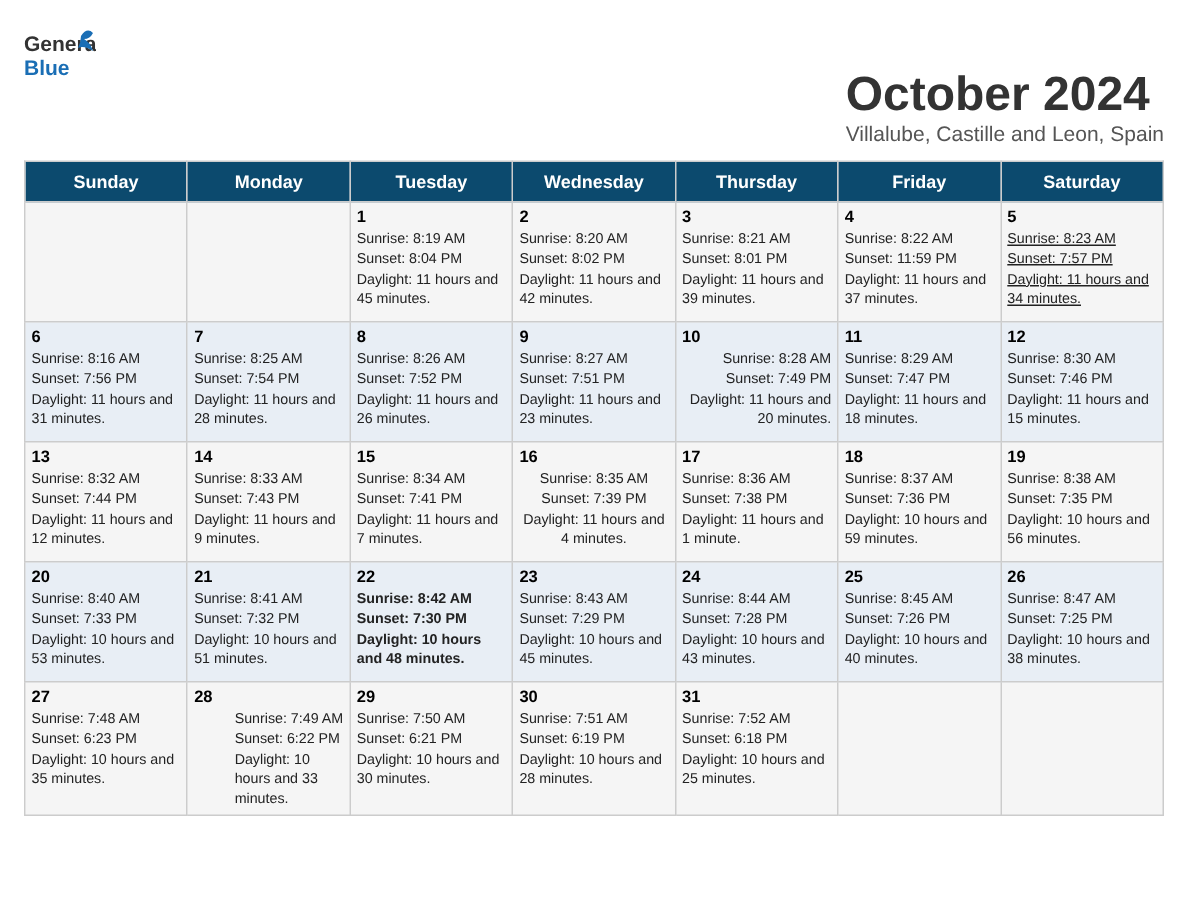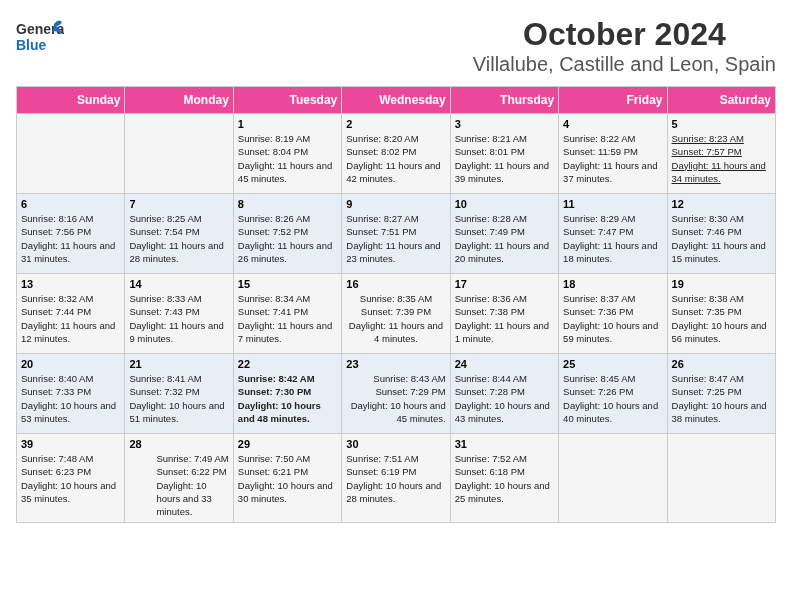--- a/index.html
+++ b/index.html
@@ -19,43 +19,44 @@
     .logo {
       display: flex;
       flex-direction: column;
       align-items: flex-start;
     }
     .logo-line {
       display: flex;
       align-items: center;
     }
     .title-area {
-      text-align: center;
+      text-align: left;
+      margin-top: 28px;
     }
     .month-title {
       font-size: 32px;
       font-weight: bold;
       color: #333;
     }
     .location-title {
-      font-size: 20px;
+      font-size: 14px;
       color: #555;
     }
     table {
       width: 100%;
       border-collapse: collapse;
       font-size: 10px;
     }
     thead tr th {
-      background-color: #ec4899;
+      background-color: #0c4a6e;
       color: #fff;
       font-size: 12px;
       font-weight: bold;
       padding: 6px 4px;
-      text-align: right;
+      text-align: center;
       border: 1px solid #ccc;
     }
     tbody tr td {
       border: 1px solid #ccc;
       vertical-align: top;
       padding: 4px;
       min-height: 70px;
       height: 80px;
       width: 108px;
     }
@@ -165,21 +166,21 @@
 Daylight: 11 hours and 26 minutes.</div>
         </td>
         <td>
           <span class="day-number">9</span>
           <div class="day-info" style="white-space: pre-line;">Sunrise: 8:27 AM
 Sunset: 7:51 PM
 Daylight: 11 hours and 23 minutes.</div>
         </td>
         <td>
           <span class="day-number">10</span>
-          <div class="day-info" style="white-space: pre-line;">Sunrise: 8:28 AM
+          <div class="day-info" style="white-space: pre-line; text-align: right;">Sunrise: 8:28 AM
 Sunset: 7:49 PM
 Daylight: 11 hours and 20 minutes.</div>
         </td>
         <td>
           <span class="day-number">11</span>
           <div class="day-info" style="white-space: pre-line;">Sunrise: 8:29 AM
 Sunset: 7:47 PM
 Daylight: 11 hours and 18 minutes.</div>
         </td>
         <td>
@@ -247,21 +248,21 @@
 Daylight: 10 hours and 51 minutes.</div>
         </td>
         <td>
           <span class="day-number">22</span>
           <div class="day-info" style="white-space: pre-line; font-weight: bold;">Sunrise: 8:42 AM
 Sunset: 7:30 PM
 Daylight: 10 hours and 48 minutes.</div>
         </td>
         <td>
           <span class="day-number">23</span>
-          <div class="day-info" style="white-space: pre-line; text-align: right;">Sunrise: 8:43 AM
+          <div class="day-info" style="white-space: pre-line;">Sunrise: 8:43 AM
 Sunset: 7:29 PM
 Daylight: 10 hours and 45 minutes.</div>
         </td>
         <td>
           <span class="day-number">24</span>
           <div class="day-info" style="white-space: pre-line;">Sunrise: 8:44 AM
 Sunset: 7:28 PM
 Daylight: 10 hours and 43 minutes.</div>
         </td>
         <td>
@@ -272,21 +273,21 @@
         </td>
         <td>
           <span class="day-number">26</span>
           <div class="day-info" style="white-space: pre-line;">Sunrise: 8:47 AM
 Sunset: 7:25 PM
 Daylight: 10 hours and 38 minutes.</div>
         </td>
       </tr>
       <tr>
         <td>
-          <span class="day-number">39</span>
+          <span class="day-number">27</span>
           <div class="day-info" style="white-space: pre-line;">Sunrise: 7:48 AM
 Sunset: 6:23 PM
 Daylight: 10 hours and 35 minutes.</div>
         </td>
         <td>
           <span class="day-number">28</span>
           <div class="day-info" style="white-space: pre-line; margin-left: 27px;">Sunrise: 7:49 AM
 Sunset: 6:22 PM
 Daylight: 10 hours and 33 minutes.</div>
         </td>

